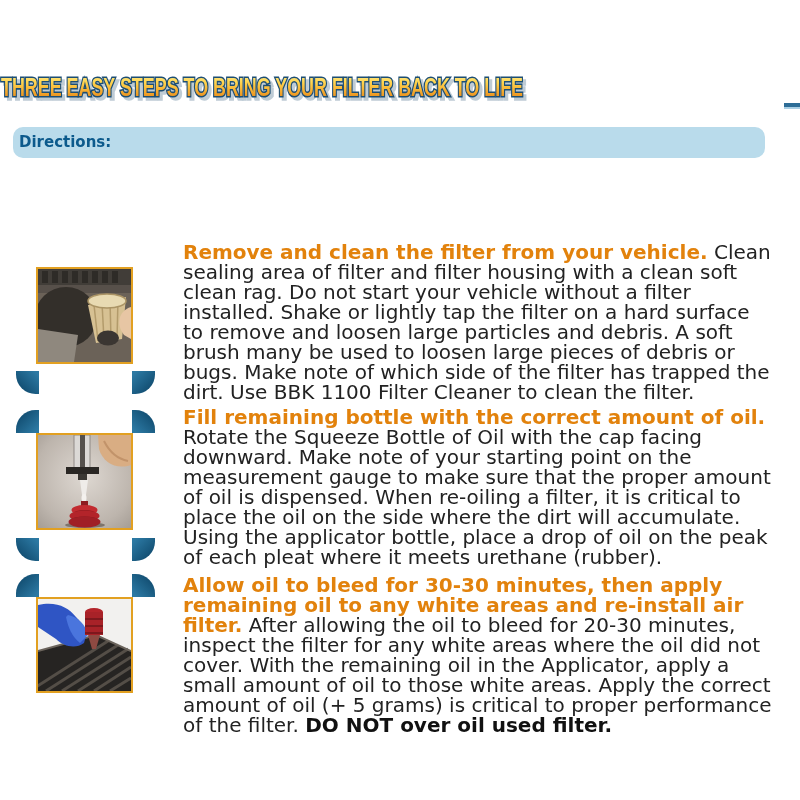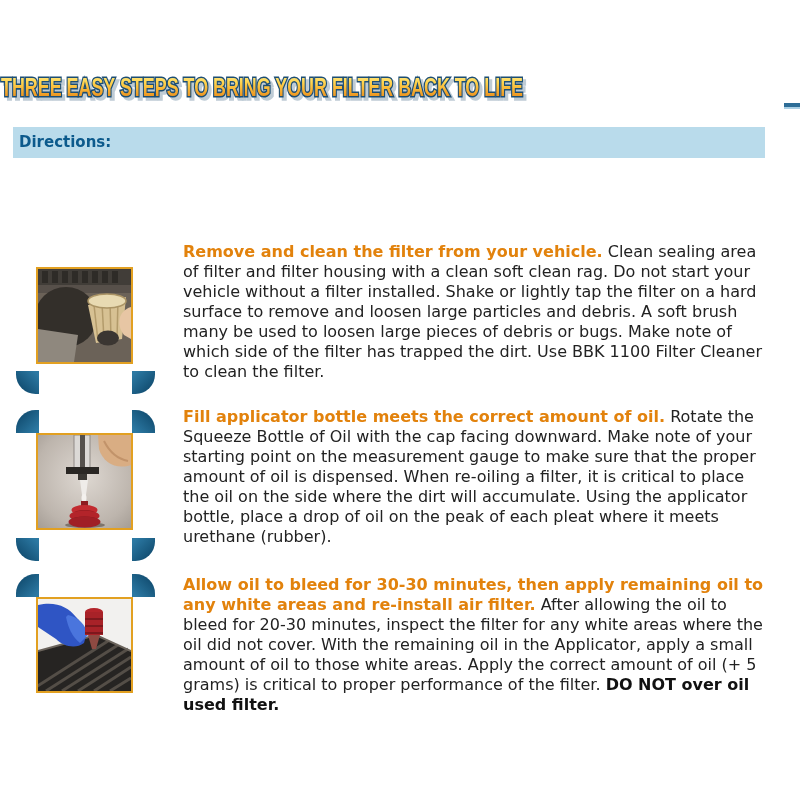--- a/index.html
+++ b/index.html
@@ -7,21 +7,21 @@
         font-family:"DejaVu Sans","Liberation Sans",sans-serif;}
 
   
   #banner{position:absolute;left:-3px;top:72px;width:545px;height:36px;}
 
   
   .edge-dash{position:absolute;left:784px;top:103px;width:16px;height:4px;background:#2d6d97;}
   .edge-dash-light{position:absolute;left:784px;top:107px;width:16px;height:2px;background:#aacfe4;}
 
   
-  .directions-bar{position:absolute;left:13px;top:127px;width:752px;height:31px;background:#b9dbeb;}
+  .directions-bar{position:absolute;left:13px;top:127px;width:752px;height:31px;background:#b9dbeb;border-radius:10px;}
   .directions-bar span{display:block;padding-left:6px;line-height:31px;
         font-weight:bold;font-size:15px;color:#0c5a8c;}
 
   
   .photo{position:absolute;left:36px;width:93px;border:2px solid #e2a021;background:#cfc9c2;
          line-height:0;}
   #photo1{top:267px;height:93px;}
   #photo2{top:433px;height:93px;}
   #photo3{top:597px;height:92px;}
 
@@ -29,21 +29,21 @@
   .qc{position:absolute;width:23px;height:23px;}
   .qc.l{left:16px;} .qc.r{left:132px;}
   .qc.tl{border-top-left-radius:85%;background:linear-gradient(135deg,#0e476a 10%,#2c79a3 90%);}
   .qc.tr{border-top-right-radius:85%;background:linear-gradient(225deg,#0e476a 10%,#2c79a3 90%);}
   .qc.bl{border-bottom-left-radius:85%;background:linear-gradient(45deg,#0e476a 10%,#2c79a3 90%);}
   .qc.br{border-bottom-right-radius:85%;background:linear-gradient(315deg,#0e476a 10%,#2c79a3 90%);}
   .row-a{top:371px;} .row-b{top:410px;} .row-c{top:538px;} .row-d{top:574px;}
 
   
   .step-text{position:absolute;left:183px;width:592px;
-             font-size:16px;line-height:20px;color:#222222;text-align:left;}
+             font-size:20px;line-height:20px;color:#222222;text-align:left;}
   #steptext1{top:242px;} #steptext2{top:407px;} #steptext3{top:575px;}
   .step-heading{font-weight:bold;color:#e2820c;}
   .step-tail{font-weight:bold;color:#111111;}
 </style>
 </head>
 <body>
 
 <div id="page">
 
   <svg id="banner" viewBox="0 0 545 36" width="545" height="36">
@@ -129,21 +129,21 @@
       <rect x="43" y="66" width="7" height="7" fill="#8e1c20"></rect>
       <ellipse cx="46.5" cy="75" rx="13" ry="5" fill="#c22b30"></ellipse>
       <ellipse cx="46.5" cy="78" rx="11" ry="3" fill="#8e1c20"></ellipse>
       <ellipse cx="46.5" cy="81" rx="15" ry="5.5" fill="#b3242a"></ellipse>
       <ellipse cx="46.5" cy="84.5" rx="13" ry="3" fill="#801a1e"></ellipse>
       <ellipse cx="46.5" cy="87" rx="16" ry="5.5" fill="#a01f26"></ellipse>
     </svg>
   </div>
 
   <div class="step-text" id="steptext2">
-    <span class="step-heading">Fill applicator bottle meets the correct amount of oil.</span>
+    <span class="step-heading">Fill remaining bottle with the correct amount of oil.</span>
     <span class="step-body">Rotate the Squeeze Bottle of Oil with the cap facing downward. Make note of your starting point on the measurement gauge to make sure that the proper amount of oil is dispensed. When re-oiling a filter, it is critical to place the oil on the side where the dirt will accumulate. Using the applicator bottle, place a drop of oil on the peak of each pleat where it meets urethane (rubber).</span>
     <span class="step-tail"></span>
   </div>
 
   <div class="qc bl l row-c"></div>
   <div class="qc br r row-c"></div>
   <div class="qc tl l row-d"></div>
   <div class="qc tr r row-d"></div>
 
   <div class="photo" id="photo3">

